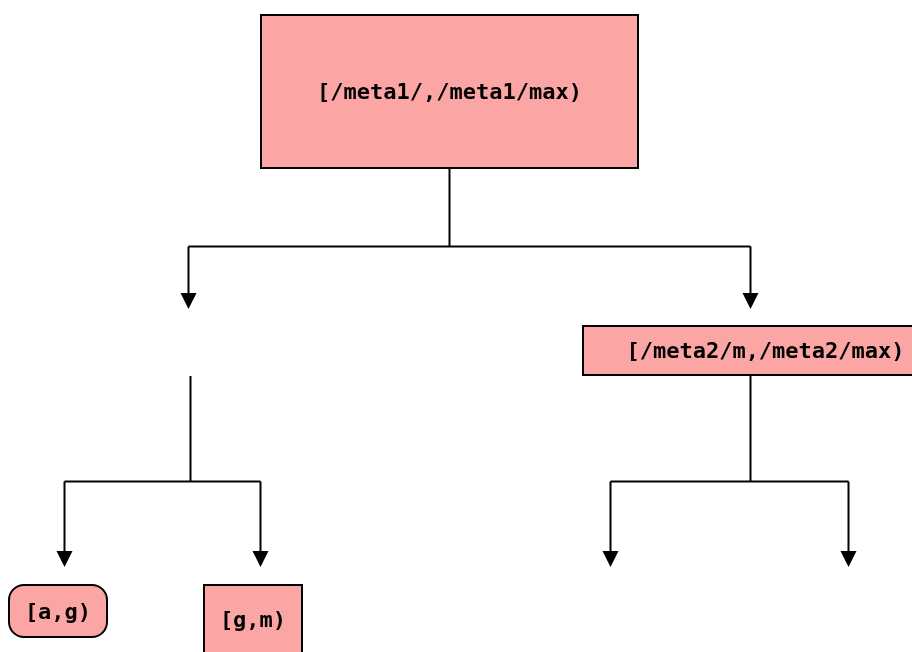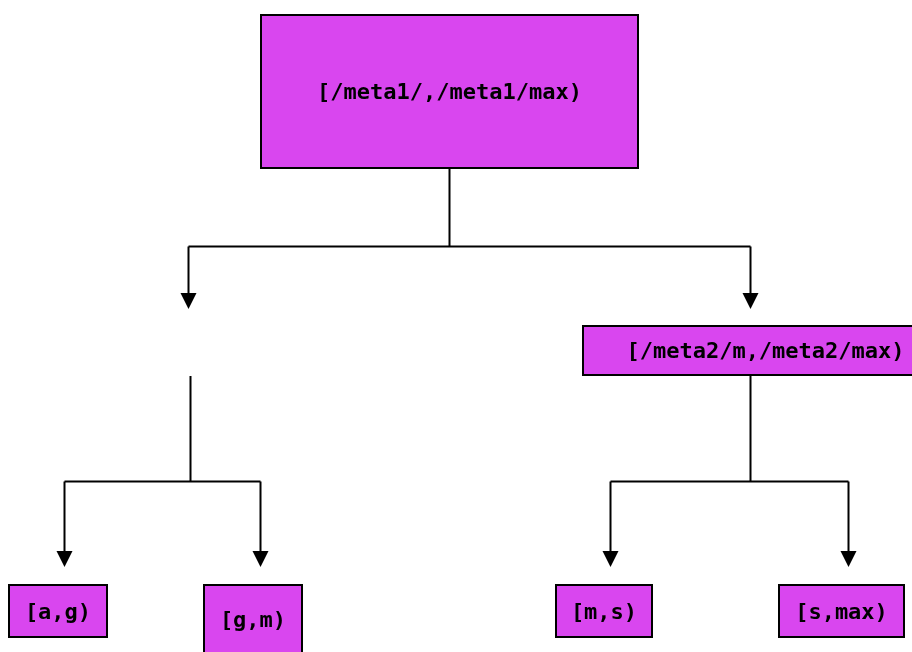--- a/index.html
+++ b/index.html
@@ -28,34 +28,34 @@
     fill: none;
   }
   .arrowhead {
     fill: #000000;
     stroke: none;
   }
   .node {
     position: absolute;
     box-sizing: border-box;
     border: 2px solid #000000;
-    background: #d946ef;
+    background: #fca5a5;
     color: #000000;
     display: flex;
     align-items: center;
     justify-content: center;
     font-size: 22px;
     font-weight: bold;
     letter-spacing: 0;
     white-space: nowrap;
   }
   .node-root  { left: 260px; top: 14px;  width: 379px; height: 155px; }
   .node-l     { left: 20px;  top: 325px; width: 323px; height: 51px;  }
   .node-r     { left: 582px; top: 325px; width: 367px; height: 51px;  }
-  .node-ag    { left: 8px;   top: 584px; width: 100px; height: 54px;  }
+  .node-ag    { left: 8px;   top: 584px; width: 100px; height: 54px; border-radius: 16px;  }
   .node-gm    { left: 203px; top: 584px; width: 100px; height: 70px;  }
   .node-ms    { left: 555px; top: 584px; width: 98px;  height: 54px;  }
   .node-smax  { left: 778px; top: 584px; width: 127px; height: 54px;  }
 </style>
 </head>
 <body>
 
 <div class="stage">
 
   <svg class="edges-layer" width="912" height="652" viewBox="0 0 912 652" xmlns="http://www.w3.org/2000/svg">
@@ -84,21 +84,15 @@
   </div>
 
   <div class="node node-ag">
     <span>[a,g)</span>
   </div>
 
   <div class="node node-gm">
     <span>[g,m)</span>
   </div>
 
-  <div class="node node-ms">
-    <span>[m,s)</span>
-  </div>
 
-  <div class="node node-smax">
-    <span>[s,max)</span>
-  </div>
 
 </div>
 
 </body></html>

